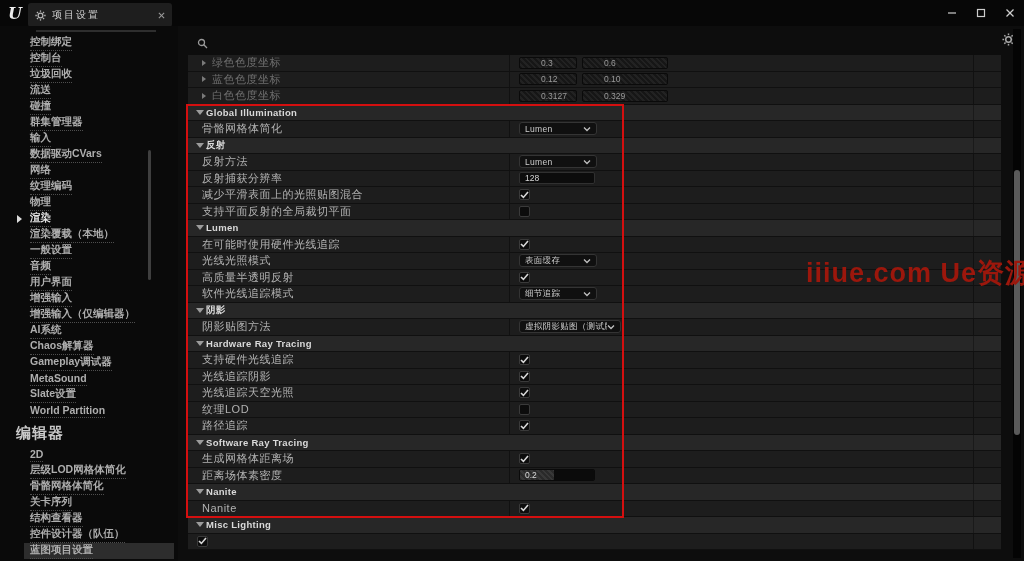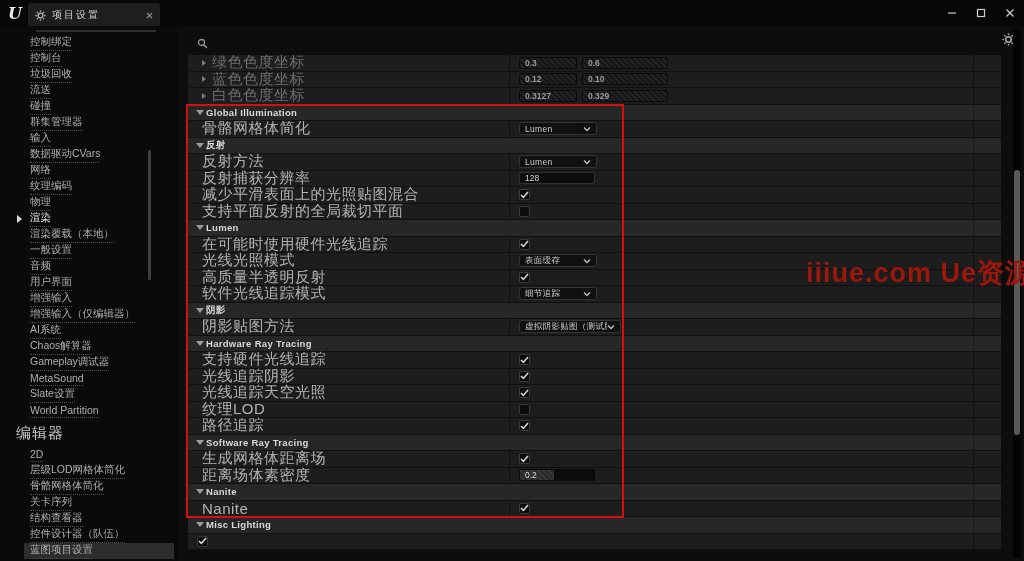--- a/index.html
+++ b/index.html
@@ -3,30 +3,30 @@
 <meta charset="utf-8">
 <style>
   * { margin:0; padding:0; box-sizing:border-box; }
   html,body { width:1024px; height:561px; overflow:hidden; }
   body { position:relative; background:#0a0a0a; font-family:"Liberation Sans","DejaVu Sans",sans-serif; color:#b8b8b8; }
 
   
   .titlebar { position:absolute; top:0; left:0; right:0; height:26px; background:#070707; }
   .ue-logo { position:absolute; left:4px; top:2px; width:22px; height:22px; display:flex; align-items:center; justify-content:center;
              font-family:"DejaVu Serif",serif; font-style:italic; font-weight:bold; font-size:16px; color:#ececec; }
-  .tab { position:absolute; left:28px; top:3px; width:132px; height:21px; background:#1e1e1e; border-radius:3px;
+  .tab { position:absolute; left:28px; top:3px; width:144px; height:21px; background:#1e1e1e; border-radius:3px;
          display:flex; align-items:center; gap:6px; padding:12px 7px; }
   .tab-label { flex:1; font-size:10px; color:#d2d2d2; letter-spacing:2px; white-space:nowrap; }
   .win-controls { position:absolute; right:8px; top:0; height:26px; display:flex; align-items:center; gap:17px; }
   .win-btn { width:12px; height:12px; display:flex; align-items:center; justify-content:center; cursor:pointer; }
 
   
   .sidebar { position:absolute; left:0; top:26px; width:178px; bottom:0; background:#0a0a0a; overflow:hidden; }
   .sidebar-topline { position:absolute; left:36px; right:22px; top:4px; height:2px; background:#2e2e2e; }
-  .side-list { position:absolute; left:30px; top:9px; right:6px; }
+  .side-list { position:absolute; left:30px; top:9px; right:6px;font-weight:bold; }
   .side-item { position:relative; height:16px; display:flex; align-items:center; cursor:pointer; white-space:nowrap; }
   .side-item .lbl { font-size:10.5px; color:#aeaeae; border-bottom:1px dotted #4e4e4e; padding-bottom:1px; }
   .side-item.sel .lbl { color:#e4e4e4; }
   .side-item.hl { background:#2d2d2d; margin-left:-6px; padding-left:6px; margin-right:-2px; }
   .sel-arrow { position:absolute; left:-13px; width:0; height:0;
                border-top:4px solid transparent; border-bottom:4px solid transparent; border-left:5px solid #dcdcdc; }
   .side-header { font-size:15px; color:#c8c8c8; margin:5px 0 4px -14px; letter-spacing:1px; }
   .side-scroll { position:absolute; left:148px; top:124px; width:3px; height:130px; background:#3f3f3f; border-radius:2px; }
 
   
@@ -38,38 +38,38 @@
   .search-icon { position:absolute; left:7px; top:3px; }
   .gear-btn { position:absolute; right:9px; top:6px; cursor:pointer; }
 
   .rows { position:absolute; left:10px; top:29px; width:813px; }
   .srow { position:relative; height:16.5px; background:#1d1d1d; border-bottom:1px solid #101010; display:flex; align-items:stretch; }
   .srow::after { content:""; position:absolute; left:785px; top:0; bottom:0; width:1px; background:#111; }
   .srow.header { background:#272727; align-items:center; padding-left:8px; gap:2px; }
   .srow.header::after { background:#1a1a1a; }
   .hlabel { font-size:9.5px; font-weight:bold; color:#dadada; letter-spacing:.3px; }
   .name { width:322px; border-right:1px solid #111; display:flex; align-items:center; padding-left:14px; gap:6px; }
-  .name .nlabel { font-size:15px; color:#b2b2b2; white-space:nowrap; letter-spacing:.5px; }
+  .name .nlabel { font-size:11px; color:#b2b2b2; white-space:nowrap; letter-spacing:.5px; }
   .srow.disabled .nlabel { color:#6d6d6d; }
   .val { flex:1; display:flex; align-items:center; padding-left:9px; gap:5px; }
 
   .tri-down { width:0; height:0; border-left:4px solid transparent; border-right:4px solid transparent; border-top:5px solid #9c9c9c; }
   .tri-right { width:0; height:0; border-top:3.5px solid transparent; border-bottom:3.5px solid transparent; border-left:4.5px solid #7a7a7a; }
 
   .cb { width:11px; height:11px; background:#0c0c0c; border:1px solid #3a3a3a; border-radius:2px;
         display:flex; align-items:center; justify-content:center; cursor:pointer; }
   .dd { width:78px; height:13px; background:#101010; border:1px solid #343434; border-radius:3px;
         display:flex; align-items:center; padding:0 5px; cursor:pointer; }
   .dd.wide { width:102px; }
   .dd-label { flex:1; font-size:8.5px; color:#cfcfcf; white-space:nowrap; overflow:hidden; letter-spacing:.3px; }
   .num-input { width:76px; height:12px; background:#0c0c0c; border:1px solid #303030; border-radius:2px;
                color:#d6d6d6; font-size:8.5px; padding:0 5px; outline:none; font-family:inherit; }
-  .hfield { height:12px; border-radius:2px; display:flex; align-items:center; padding:0 5px;
+  .hfield { height:12px; border-radius:2px; display:flex; align-items:center; padding:0 21px;
             font-size:8.5px; color:#9a9a9a; cursor:pointer;
-            background:repeating-linear-gradient(45deg,#161616 0 2px,#222 2px 4px); border:1px solid #0a0a0a;font-weight:bold; }
+            background:repeating-linear-gradient(45deg,#161616 0 2px,#222 2px 4px); border:1px solid #0a0a0a; }
   .hfield.f1 { width:58px; } .hfield.f2 { width:86px; }
   .slider { width:76px; height:12px; border-radius:2px; overflow:hidden; display:flex; border:1px solid #0a0a0a; cursor:pointer; }
   .slider .sl-fill { width:34px; background:repeating-linear-gradient(45deg,#2a2a2a 0 2px,#383838 2px 4px);
                      display:flex; align-items:center; padding-left:5px; font-size:8.5px; color:#d8d8d8; }
   .slider .sl-rest { flex:1; background:#0b0b0b; }
 
   .vscroll { position:absolute; right:3px; top:3px; bottom:3px; width:8px; background:#040404; }
   .vscroll-thumb { position:absolute; left:1px; top:141px; width:6px; height:265px; background:#5a5a5a; border-radius:3px; cursor:pointer; }
 
   .annotation-rect { position:absolute; left:186px; top:104px; width:438px; height:414px;

